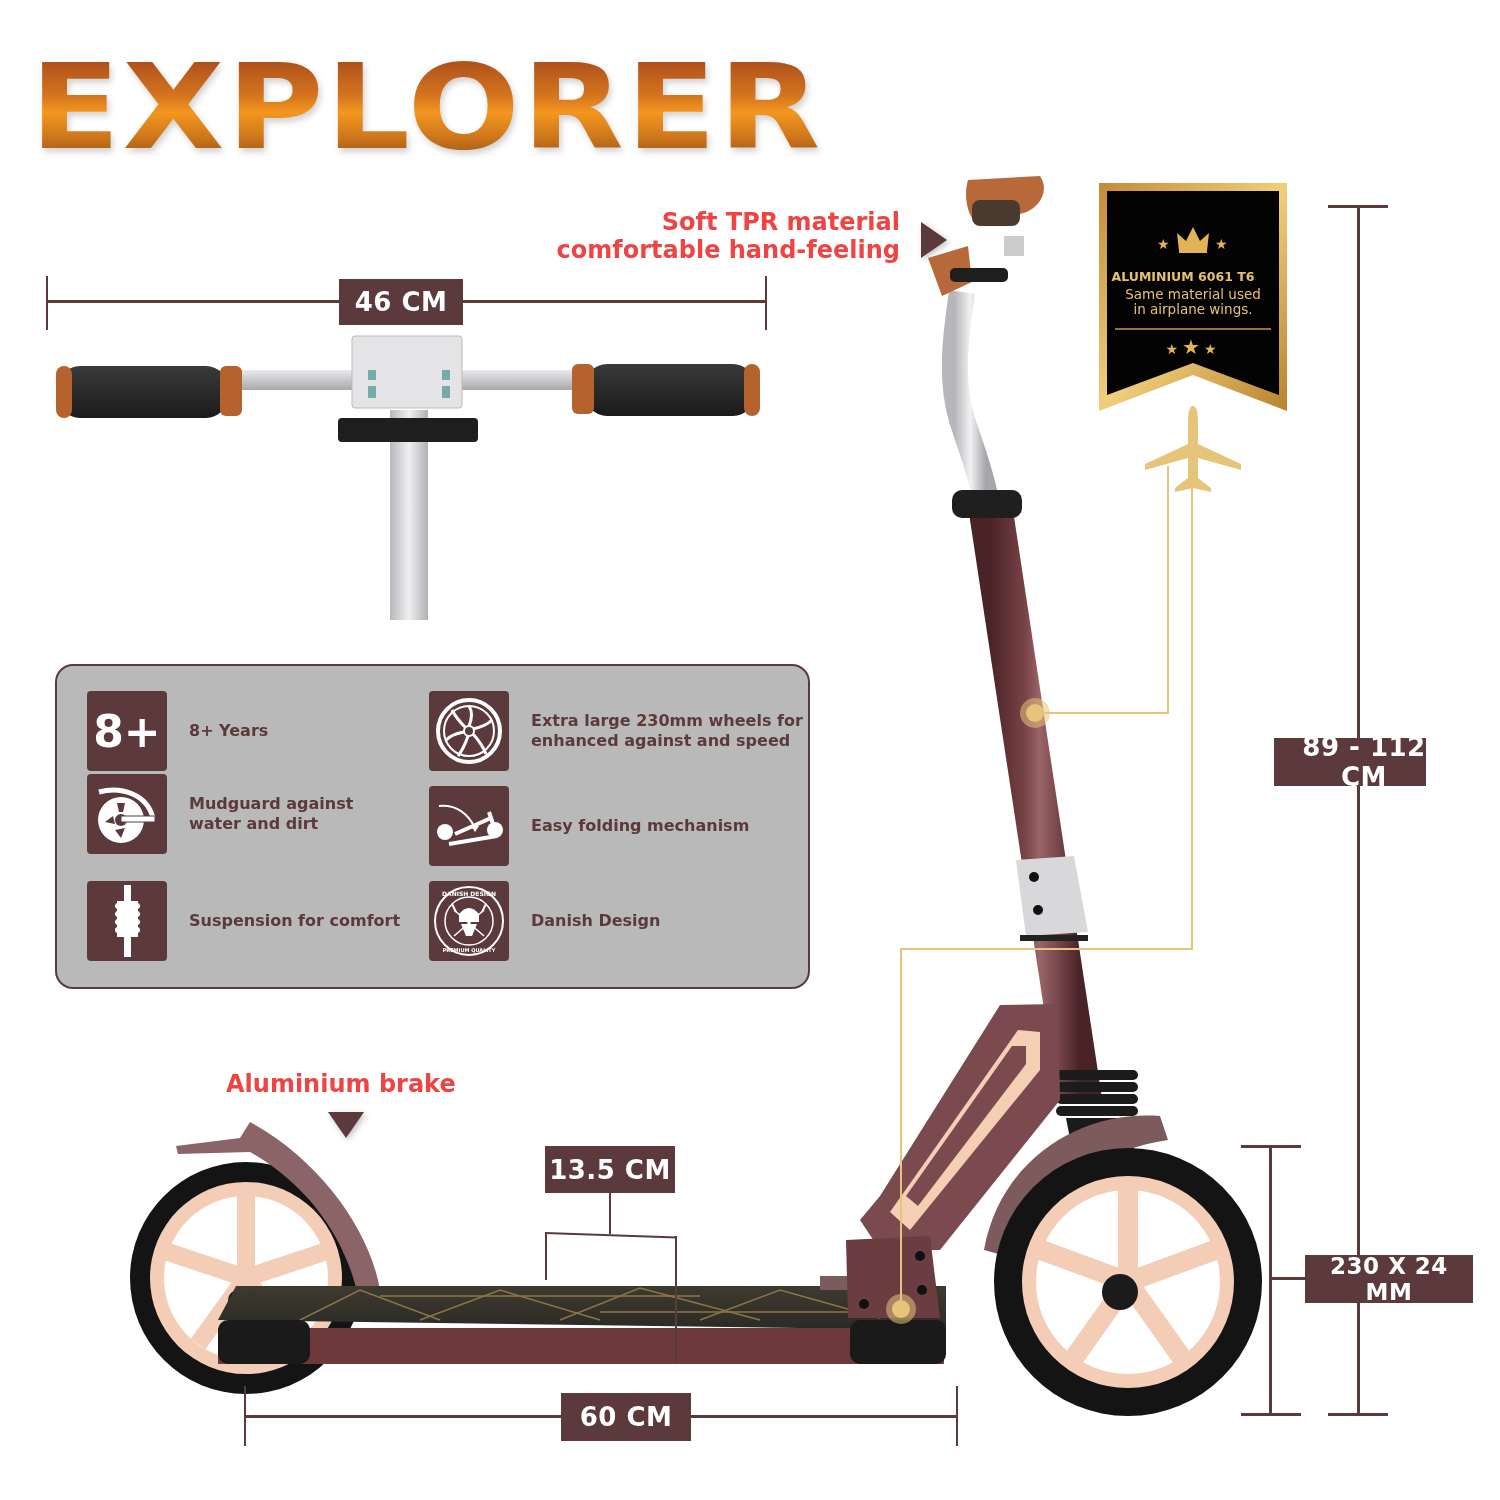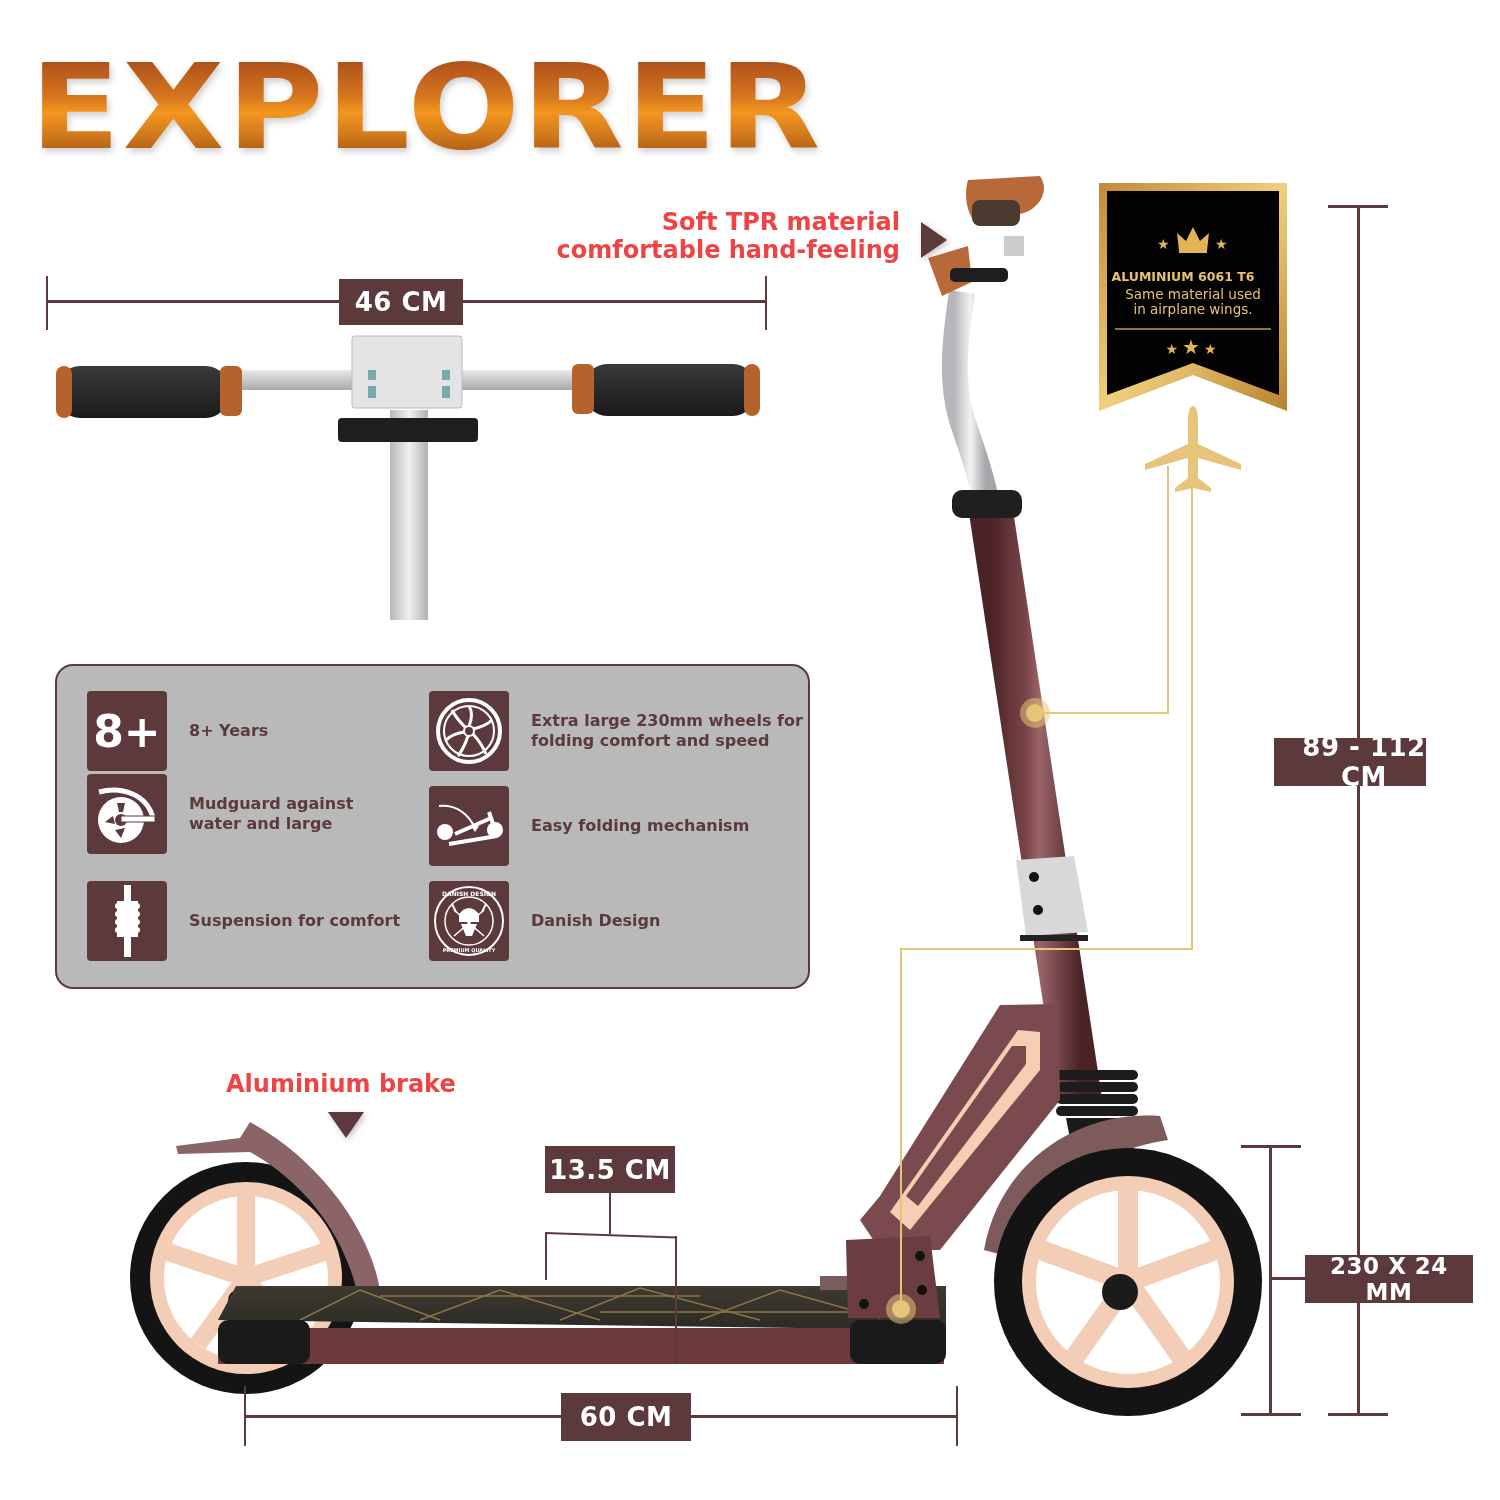--- a/index.html
+++ b/index.html
@@ -284,41 +284,41 @@
             <path d="M39 33 Q52 30 58 24"></path>
             <path d="M39 38 Q48 48 52 58"></path>
           <path d="M34 40 Q30 52 24 60"></path>
             <path d="M30 36 Q18 38 12 44"></path>
             <path d="M31 31 Q22 22 18 14"></path>
         </g>
       </svg>
     </div>
     <div class="feat-text">
       <div>Extra large 230mm wheels for</div>
-      <div>folding comfort and speed</div>
+      <div>enhanced against and speed</div>
     </div>
   </div>
 
   <div class="feat" style="left:30px; top:108px;">
     <div class="feat-icon">
       <svg width="72" height="72" viewBox="0 0 72 72">
         <path d="M8 14 C30 8 56 16 62 40" stroke="#fff" stroke-width="5" fill="none"></path>
         <circle cx="30" cy="42" r="23" fill="#fff"></circle>
         <circle cx="30" cy="42" r="6" fill="#5c3a3c"></circle>
         <g fill="#5c3a3c">
             <path d="M26 25 L34 25 L32 34 L28 34Z"></path>
             <path d="M14 44 L22 38 L24 46Z"></path>
             <path d="M30 60 L24 52 L34 50Z"></path>
           </g>
         <rect x="30" y="38" width="34" height="6" fill="#fff" stroke="#5c3a3c" stroke-width="1"></rect>
       </svg>
     </div>
     <div class="feat-text">
       <div>Mudguard against</div>
-      <div>water and large</div>
+      <div>water and dirt</div>
     </div>
   </div>
 
   <div class="feat" style="left:30px; top:215px;">
     <div class="feat-icon">
       <svg width="60" height="76" viewBox="0 0 60 76">
         <rect x="27" y="2" width="7" height="72" fill="#fff"></rect>
         <g fill="#fff">
           <rect x="18" y="20" width="25" height="6" rx="3"></rect>
             <rect x="18" y="28" width="25" height="6" rx="3"></rect>

